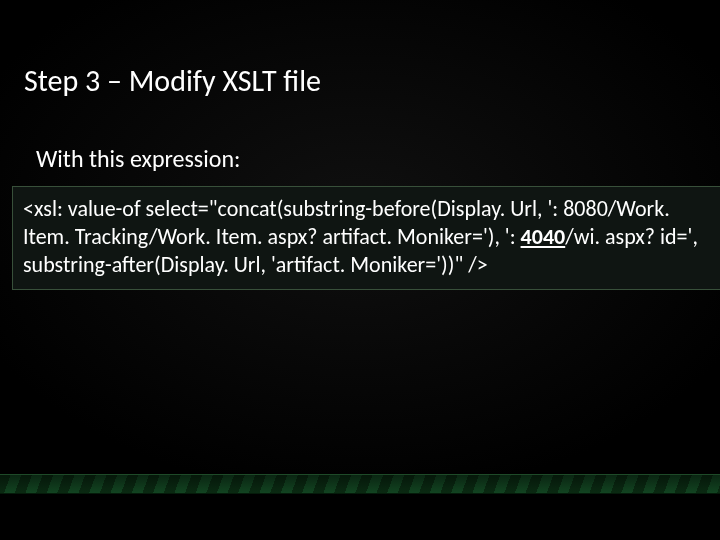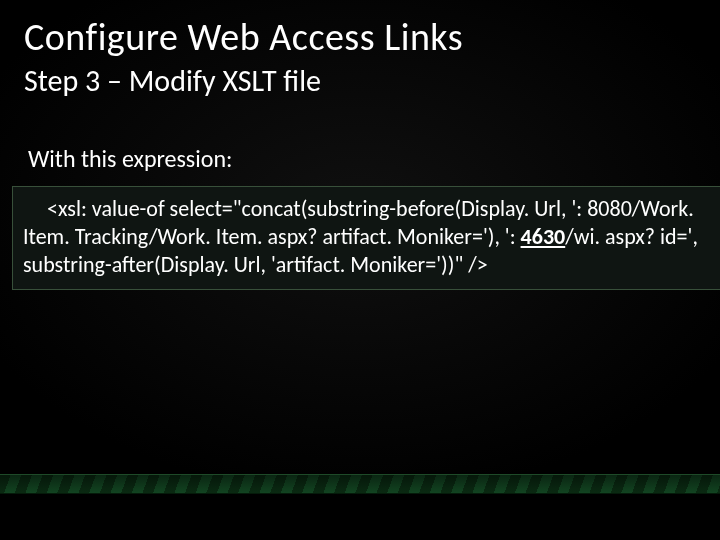--- a/index.html
+++ b/index.html
@@ -33,21 +33,21 @@
   .subtitle {
     position: absolute;
     left: 24px;
     top: 62px;
     font-size: 30px;
     font-weight: 400;
   }
 
   .body-lead {
     position: absolute;
-    left: 28px;
+    left: 36px;
     top: 144px;
     font-size: 24px;
     font-weight: 400;
     text-align: right;
   }
 
   .code-box {
     position: absolute;
     left: 12px;
     top: 186px;
@@ -55,21 +55,21 @@
     background: #0f1512;
     border: 1px solid #38503a;
     padding: 8px 10px 10px 10px;
     font-size: 22px;
     line-height: 1.28;
     color: #fff;
     word-break: break-word;
     font-family: "Segoe UI", "Calibri", Arial, sans-serif;
   }
 
-  .code-box .pre  { white-space: normal; margin-left: 24px; }
+  .code-box .pre  { white-space: normal; }
   .code-box .emph { text-decoration: underline; font-weight: 700; }
 
   .footer-band {
     position: absolute;
     left: 0;
     right: 0;
     bottom: 46px;
     height: 18px;
     background:
       linear-gradient(to bottom, rgba(0,0,0,0.45), rgba(0,0,0,0)) ,
@@ -78,24 +78,23 @@
         #124421 10px, #124421 20px);
     border-top: 1px solid #1e4a28;
     border-bottom: 1px solid #051a0a;
   }
 </style>
 </head>
 <body>
 
 <div class="slide">
 
-  <div class="title">Configure Web Access Links</div>
 
   <div class="subtitle">Step 3 – Modify XSLT file</div>
 
   <div class="body-lead">With this expression:</div>
 
   <div class="code-box">
-    <span class="pre">&lt;xsl: value-of select="concat(substring-before(Display. Url, ': 8080/Work. Item. Tracking/Work. Item. aspx? artifact. Moniker='), ': </span><span class="emph">4630</span><span class="post">/wi. aspx? id=', substring-after(Display. Url, 'artifact. Moniker='))" /&gt;</span>
+    <span class="pre">&lt;xsl: value-of select="concat(substring-before(Display. Url, ': 8080/Work. Item. Tracking/Work. Item. aspx? artifact. Moniker='), ': </span><span class="emph">4040</span><span class="post">/wi. aspx? id=', substring-after(Display. Url, 'artifact. Moniker='))" /&gt;</span>
   </div>
 
   <div class="footer-band"></div>
 </div>
 
 </body></html>

